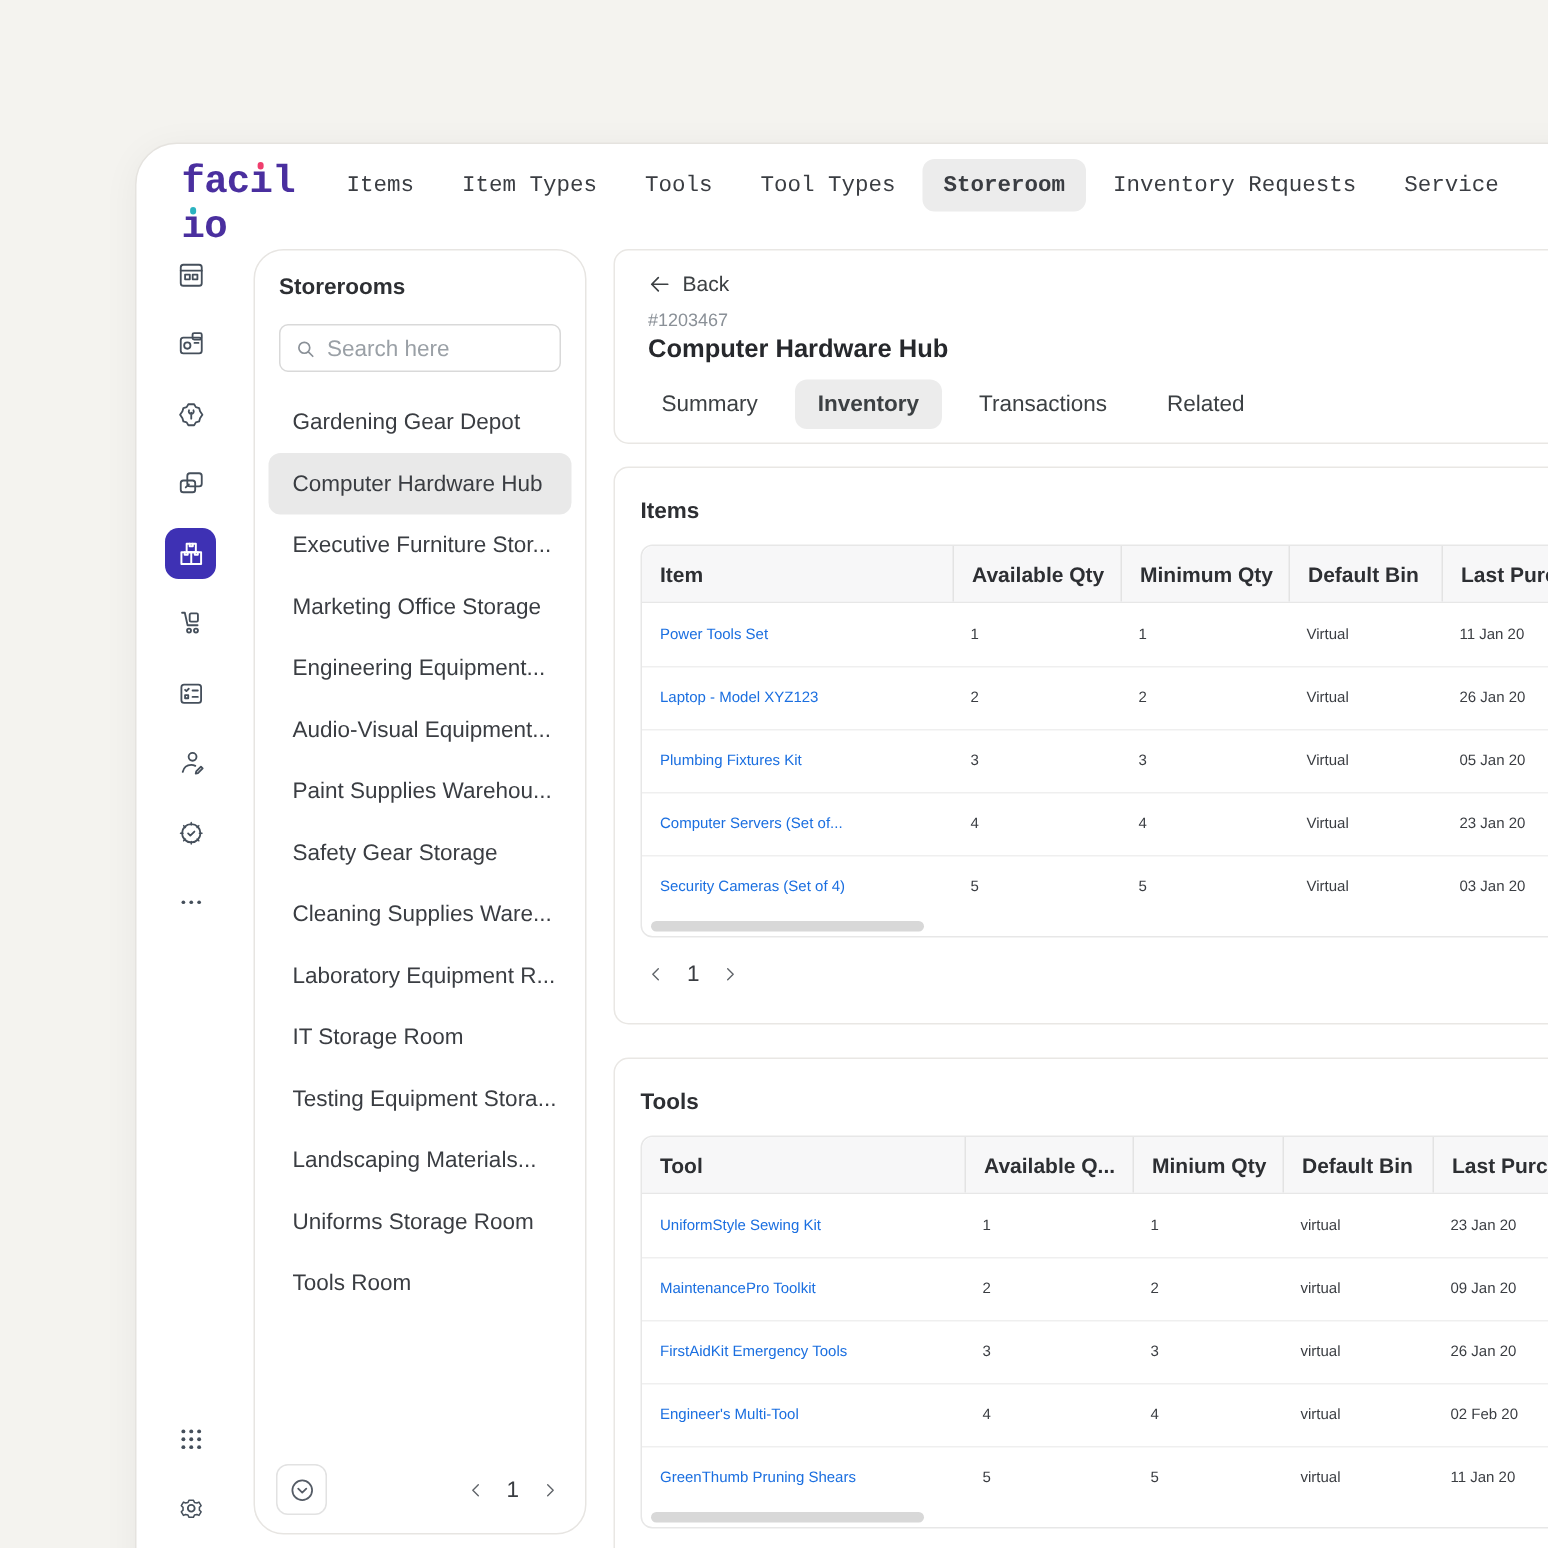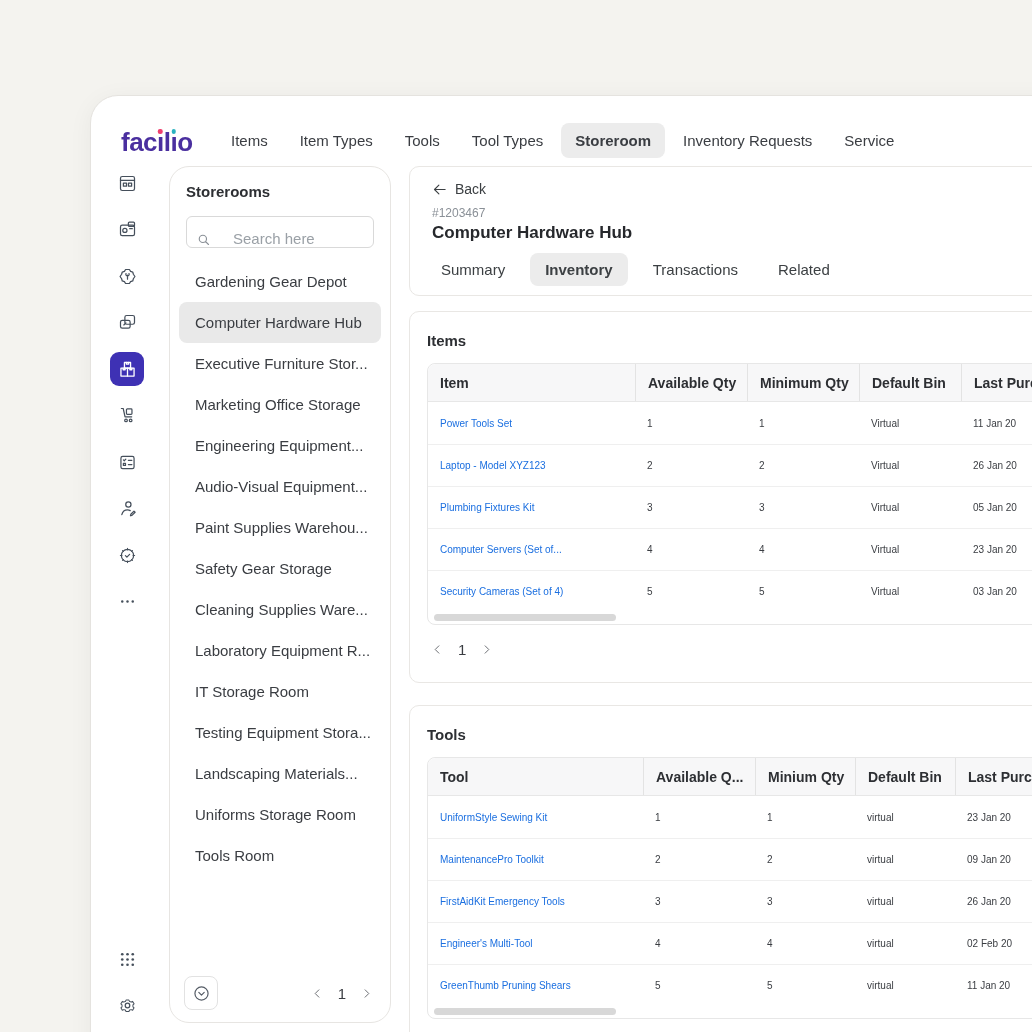--- a/index.html
+++ b/index.html
@@ -5,21 +5,21 @@
   * { margin:0; padding:0; box-sizing:border-box; }
   html,body { width:1032px; height:1032px; overflow:hidden;
     font-family:"Liberation Sans","DejaVu Sans",sans-serif;
     background:#f4f3ef; color:#3a3d42; }
 
   .window { position:absolute; left:90px; top:95px; right:-30px; bottom:-30px;
     background:#fff; border:1px solid #e5e3df; border-radius:28px 0 0 0;
     box-shadow:0 4px 24px rgba(0,0,0,.05); }
 
   
-  .topnav { position:absolute; left:30px; top:10px; height:52px; display:flex; align-items:flex-end; }
+  .topnav { position:absolute; left:30px; top:10px; height:52px; display:flex; align-items:flex-start;font-family:Liberation Mono, monospace; }
   .logo { font-size:26px; font-weight:bold; color:var(--brand,#4a2f9f); letter-spacing:-.5px; margin-right:16px; width:80px; }
   .logo .li { position:relative; display:inline-block; }
   .logo .li::after { content:""; position:absolute; top:2px; left:50%; transform:translateX(-50%);
     width:4.5px; height:4.5px; border-radius:50%; }
   .logo .li.pink::after { background:var(--dotpink,#ef3e6d); }
   .logo .li.teal::after { background:var(--dotteal,#2bb3c0); }
   .navitems { display:flex; align-items:center; gap:4px; }
   .navitem { padding:9px 14px; border-radius:8px; font-size:15px; color:#3a3d42; white-space:nowrap; cursor:default; }
   .navitem.selected { background:var(--sel,#ececec); font-weight:bold; }
 
@@ -30,21 +30,21 @@
   .ricon svg { width:21px; height:21px; fill:none; stroke:#454f5b; stroke-width:1.4; stroke-linecap:round; stroke-linejoin:round; }
   .ricon.selected { background:var(--accent,#3e31b4); }
   .ricon.selected svg { stroke:#fff; stroke-width:1.5; }
   .ricon .dotfill { fill:#454f5b; stroke:none; }
 
   
   .panel { position:absolute; left:78px; top:70px; width:222px; height:857px;
     background:#fff; border:1px solid #e7e5e2; border-radius:20px; }
   .panel-title { margin:16px 16px 0; font-size:15px; font-weight:bold; color:#2d2f33; }
   .search { margin:16px 16px 0; height:32px; border:1px solid #d9d9d9; border-radius:6px;
-    display:flex; align-items:flex-end; padding:0 9px; gap:22px; background:#fff; }
+    display:flex; align-items:center; padding:0 9px; gap:7px; background:#fff; }
   .search svg { width:15px; height:15px; fill:none; stroke:#8a9097; stroke-width:1.8; stroke-linecap:round; flex:none; }
   .search input { border:none; outline:none; width:100%; font-size:15px; color:#3a3d42;
     font-family:"Liberation Sans","DejaVu Sans",sans-serif; background:transparent; }
   .search input::placeholder { color:#9aa0a6; }
   .slist { margin-top:13px; }
   .sitem { margin:0 9px; padding:12px 8px 12px 16px; font-size:15px; color:#3a3d42;
     border-radius:8px; white-space:nowrap; overflow:hidden; cursor:default; }
   .sitem.selected { background:#e9e9e9; }
   .panel-footer { position:absolute; left:14px; right:18px; bottom:12px;
     display:flex; justify-content:space-between; align-items:center; }

